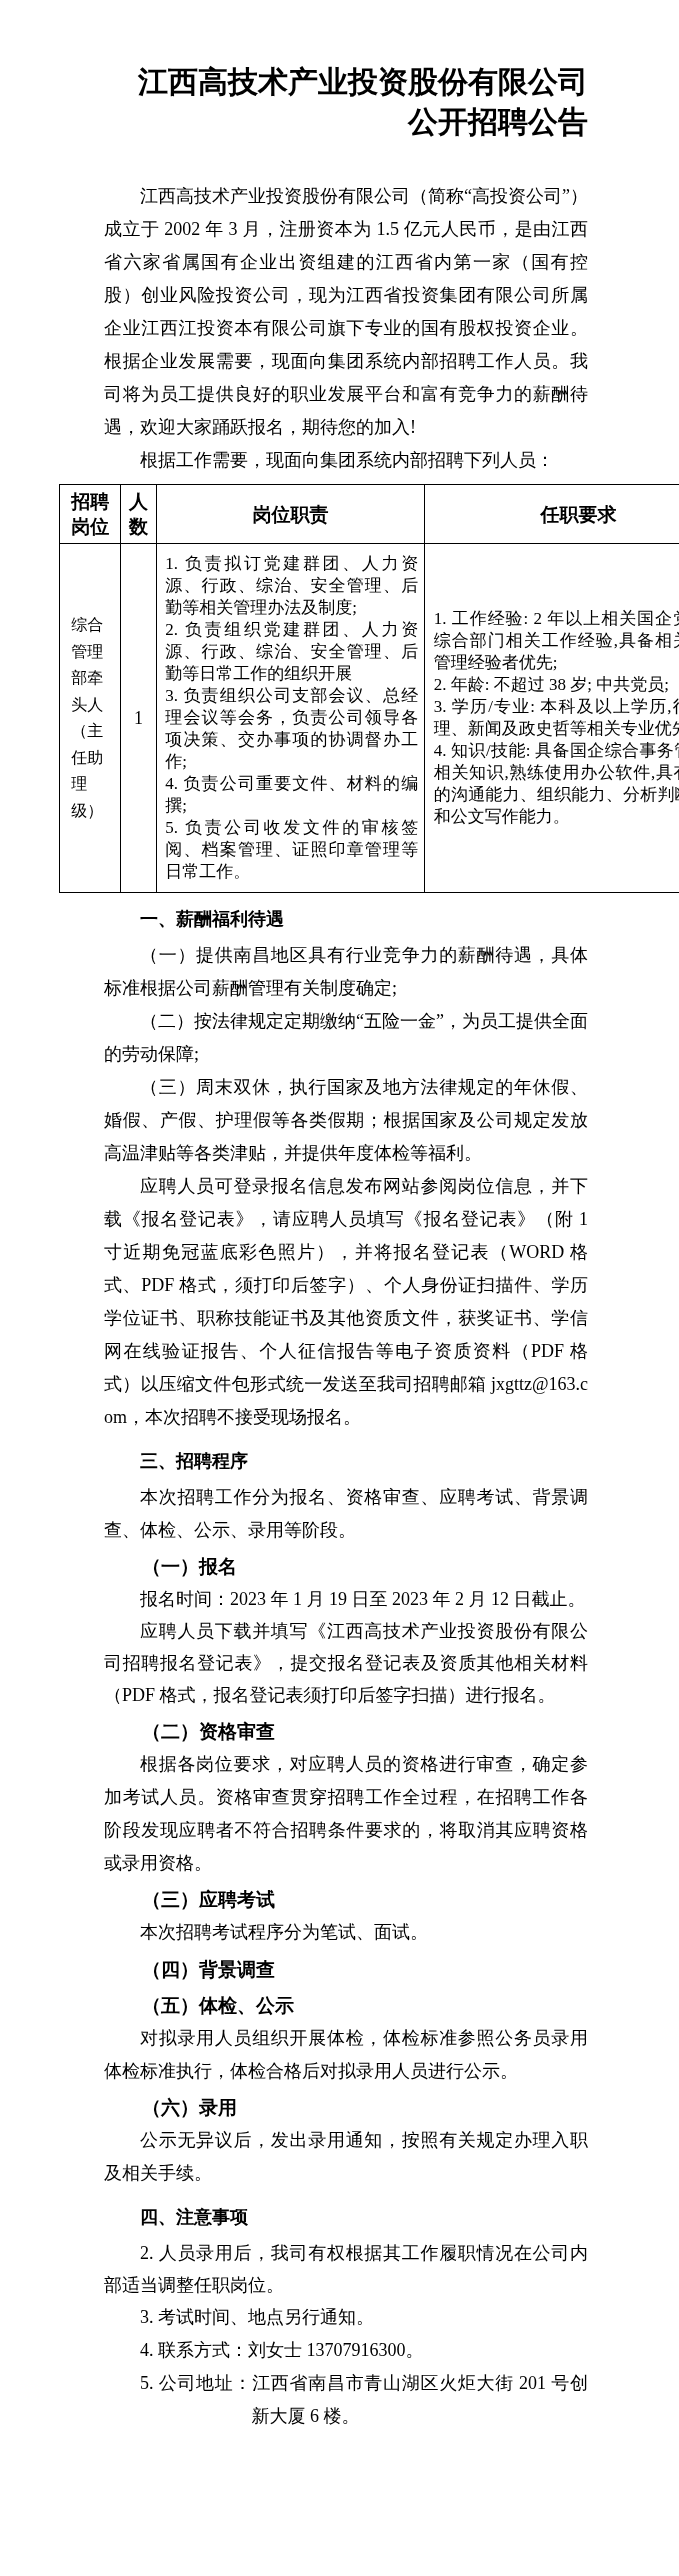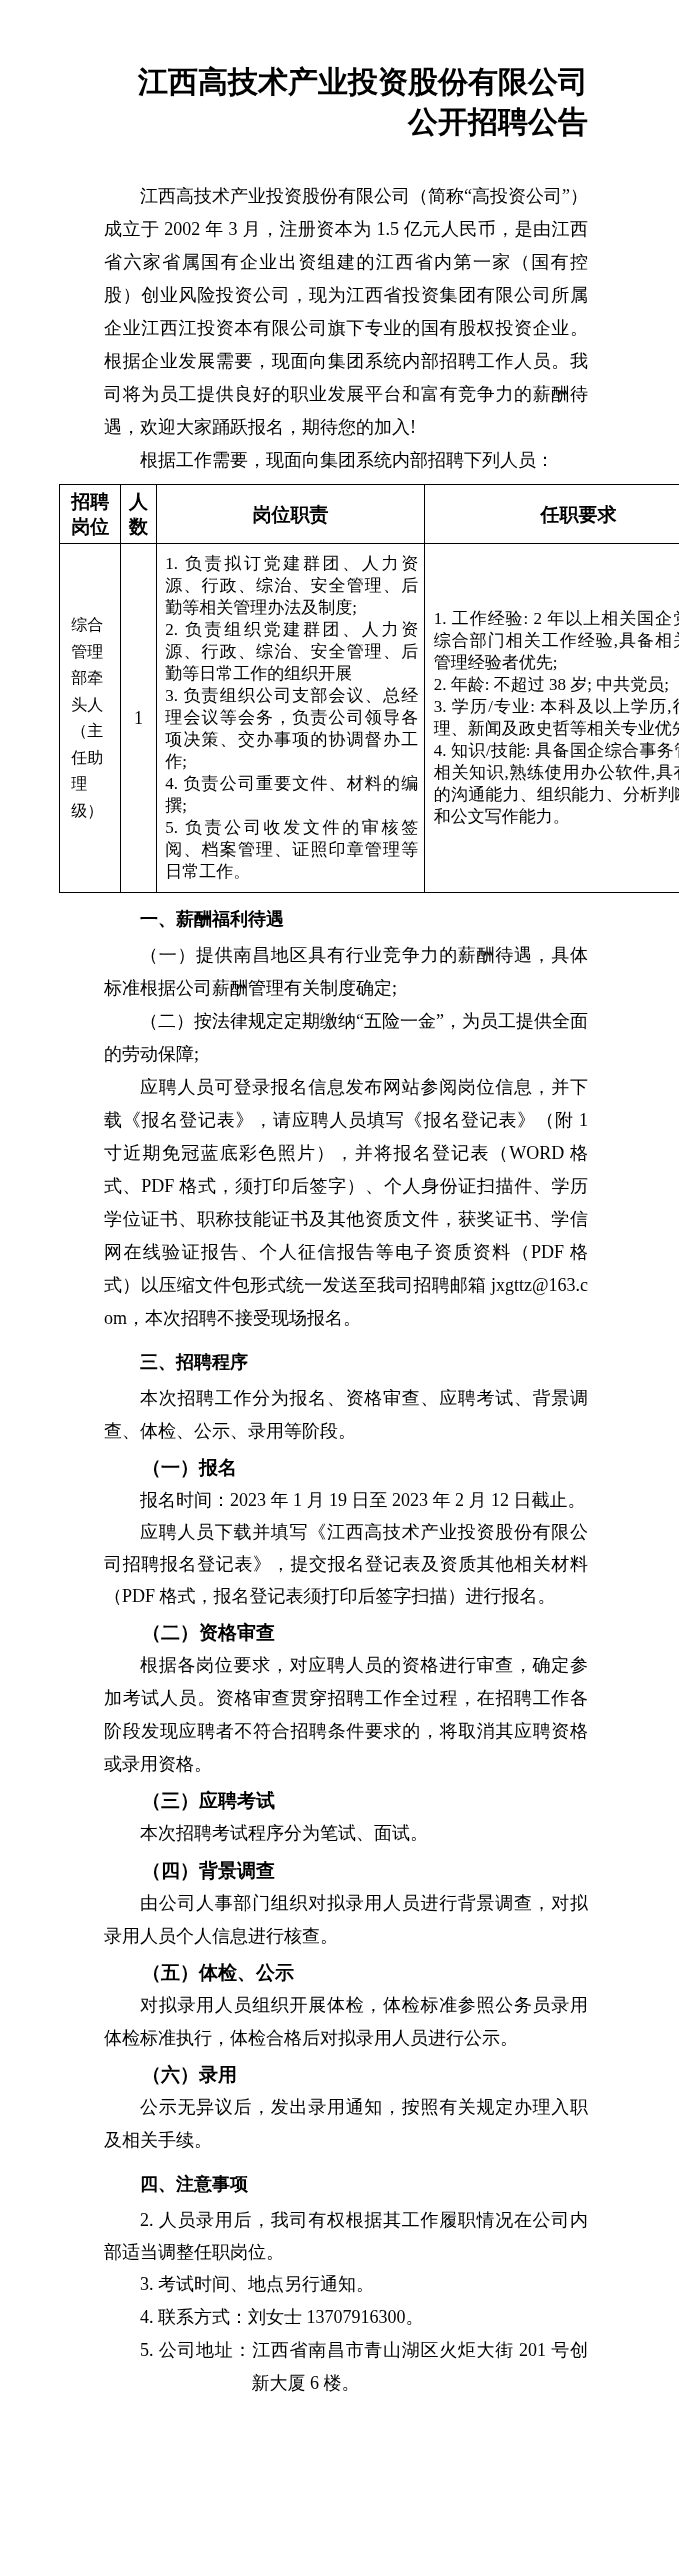--- a/index.html
+++ b/index.html
@@ -80,38 +80,38 @@
 3. 学历/专业: 本科及以上学历,行政管理、新闻及政史哲等相关专业优先;
 4. 知识/技能: 具备国企综合事务管理等相关知识,熟练使用办公软件,具有良好的沟通能力、组织能力、分析判断能力和公文写作能力。</td>
         </tr>
       </tbody>
         </table>
     </div>
 
     <h2 class="sec-h">一、薪酬福利待遇</h2>
     <p class="body-p">（一）提供南昌地区具有行业竞争力的薪酬待遇，具体标准根据公司薪酬管理有关制度确定;</p>
     <p class="body-p">（二）按法律规定定期缴纳“五险一金”，为员工提供全面的劳动保障;</p>
+    <p class="body-p">（三）周末双休，执行国家及地方法律规定的年休假、婚假、产假、护理假等各类假期；根据国家及公司规定发放高温津贴等各类津贴，并提供年度体检等福利。</p>
 
     <p class="body-p">应聘人员可登录报名信息发布网站参阅岗位信息，并下载《报名登记表》，请应聘人员填写《报名登记表》（附 1 寸近期免冠蓝底彩色照片），并将报名登记表（WORD 格式、PDF 格式，须打印后签字）、个人身份证扫描件、学历学位证书、职称技能证书及其他资质文件，获奖证书、学信网在线验证报告、个人征信报告等电子资质资料（PDF 格式）以压缩文件包形式统一发送至我司招聘邮箱 jxgttz@163.com，本次招聘不接受现场报名。</p>
 
     <h2 class="sec-h">三、招聘程序</h2>
     <p class="body-p">本次招聘工作分为报名、资格审查、应聘考试、背景调查、体检、公示、录用等阶段。</p>
 
     <h3 class="sub-h">（一）报名</h3>
     <p class="body-p tight">报名时间：2023 年 1 月 19 日至 2023 年 2 月 12 日截止。</p>
     <p class="body-p tight">应聘人员下载并填写《江西高技术产业投资股份有限公司招聘报名登记表》，提交报名登记表及资质其他相关材料（PDF 格式，报名登记表须打印后签字扫描）进行报名。</p>
 
     <h3 class="sub-h">（二）资格审查</h3>
     <p class="body-p">根据各岗位要求，对应聘人员的资格进行审查，确定参加考试人员。资格审查贯穿招聘工作全过程，在招聘工作各阶段发现应聘者不符合招聘条件要求的，将取消其应聘资格或录用资格。</p>
 
     <h3 class="sub-h">（三）应聘考试</h3>
     <p class="body-p">本次招聘考试程序分为笔试、面试。</p>
 
     <h3 class="sub-h">（四）背景调查</h3>
-    <p class="body-p">由公司人事部门组织对拟录用人员进行背景调查，对拟录用人员个人信息进行核查。</p>
 
     <h3 class="sub-h">（五）体检、公示</h3>
     <p class="body-p">对拟录用人员组织开展体检，体检标准参照公务员录用体检标准执行，体检合格后对拟录用人员进行公示。</p>
 
     <h3 class="sub-h">（六）录用</h3>
     <p class="body-p">公示无异议后，发出录用通知，按照有关规定办理入职及相关手续。</p>
 
     <h2 class="sec-h">四、注意事项</h2>
     <p class="body-p tight">2. 人员录用后，我司有权根据其工作履职情况在公司内部适当调整任职岗位。</p>
     <p class="body-p">3. 考试时间、地点另行通知。</p>

